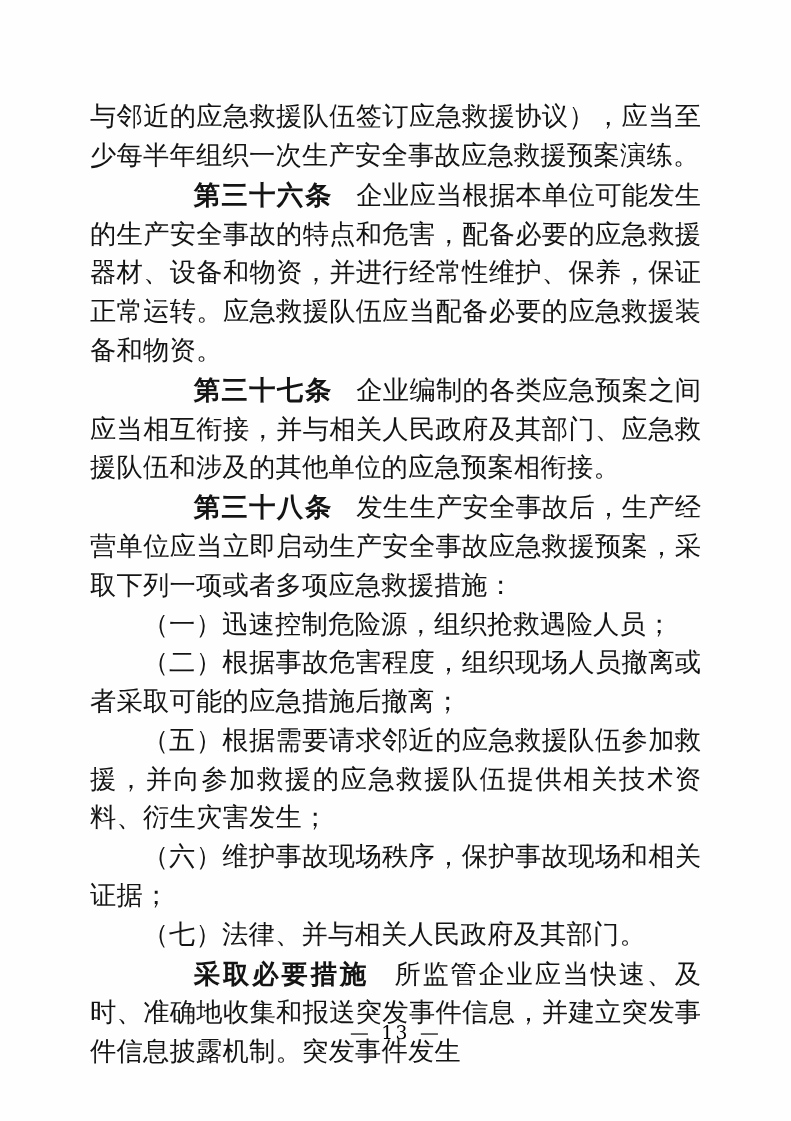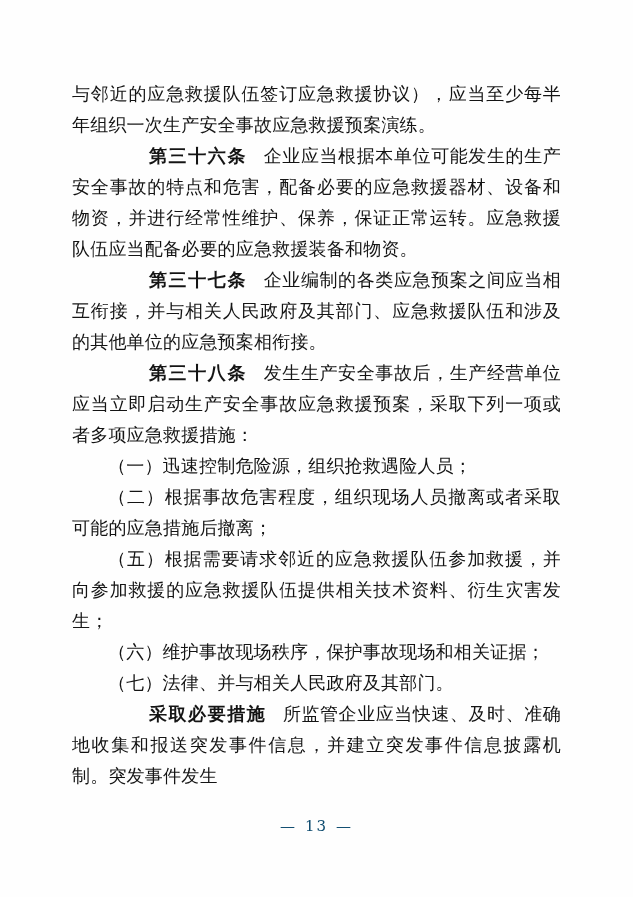--- a/index.html
+++ b/index.html
@@ -16,21 +16,21 @@
   }
   .page {
     position: relative;
     width: 633px;
     height: 897px;
     box-sizing: border-box;
     padding: 78px 72px 0 72px;
     background: #fefefe;
   }
   .body-text {
-    font-size: 18px;
+    font-size: 21px;
     line-height: 31px;
     text-align: justify;
     text-justify: inter-ideograph;
     letter-spacing: 0.2px;
     color: #141414;
   }
   p.para {
     margin: 0;
     text-indent: 2em;
   }
@@ -46,21 +46,21 @@
     display: inline-block;
     width: 0.9em;
   }
   .footer {
     position: absolute;
     left: 0;
     right: 0;
     bottom: 62px;
     text-align: center;
     font-size: 15px;
-    color: #0c4a6e;
+    color: #000000;
     letter-spacing: 2px;
     font-family: "DejaVu Serif", "Liberation Serif", serif;
   }
   .footer .dash {
     display: inline-block;
     padding: 0 8px;
   }
 </style>
 </head>
 <body>

